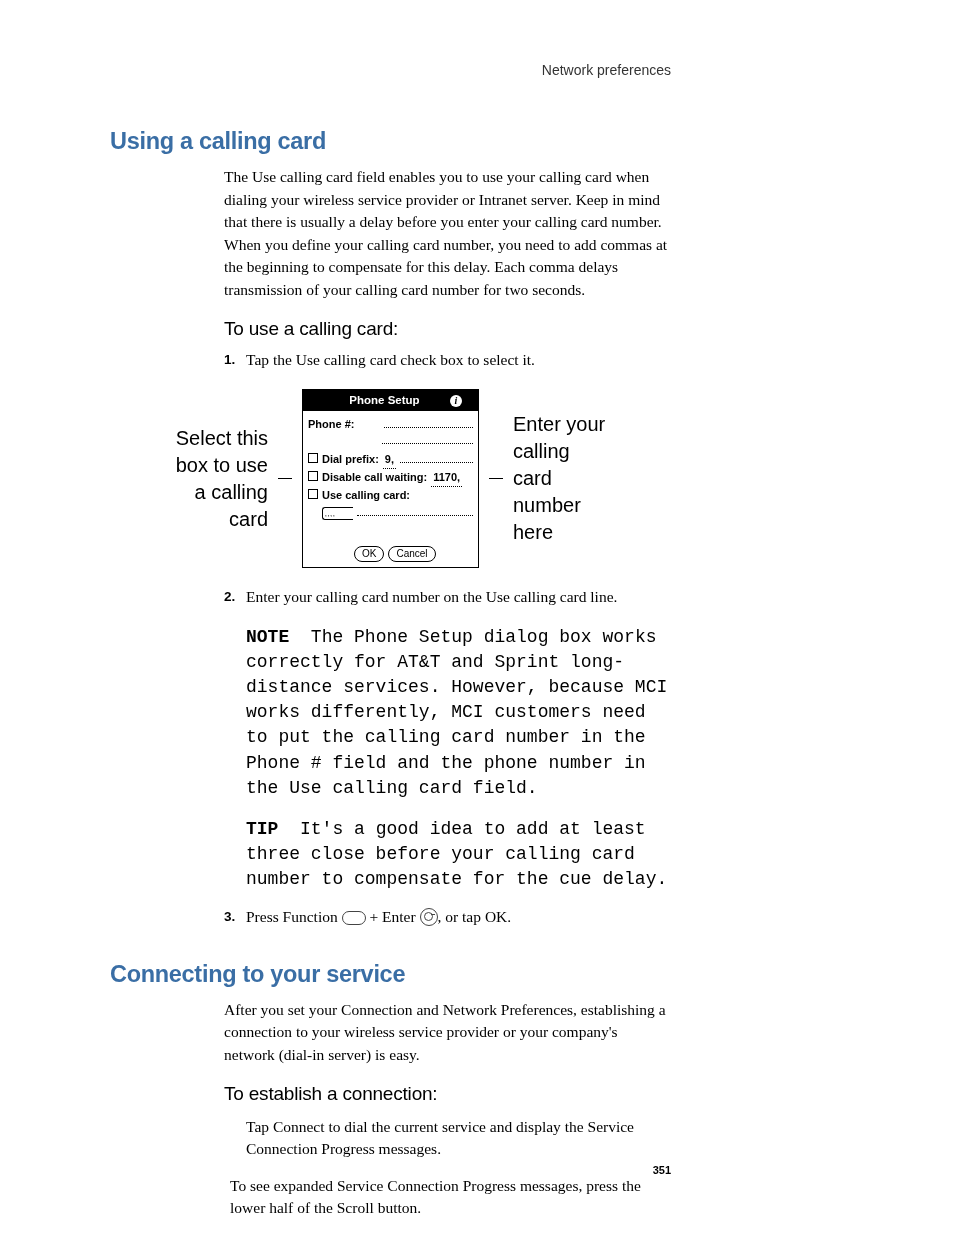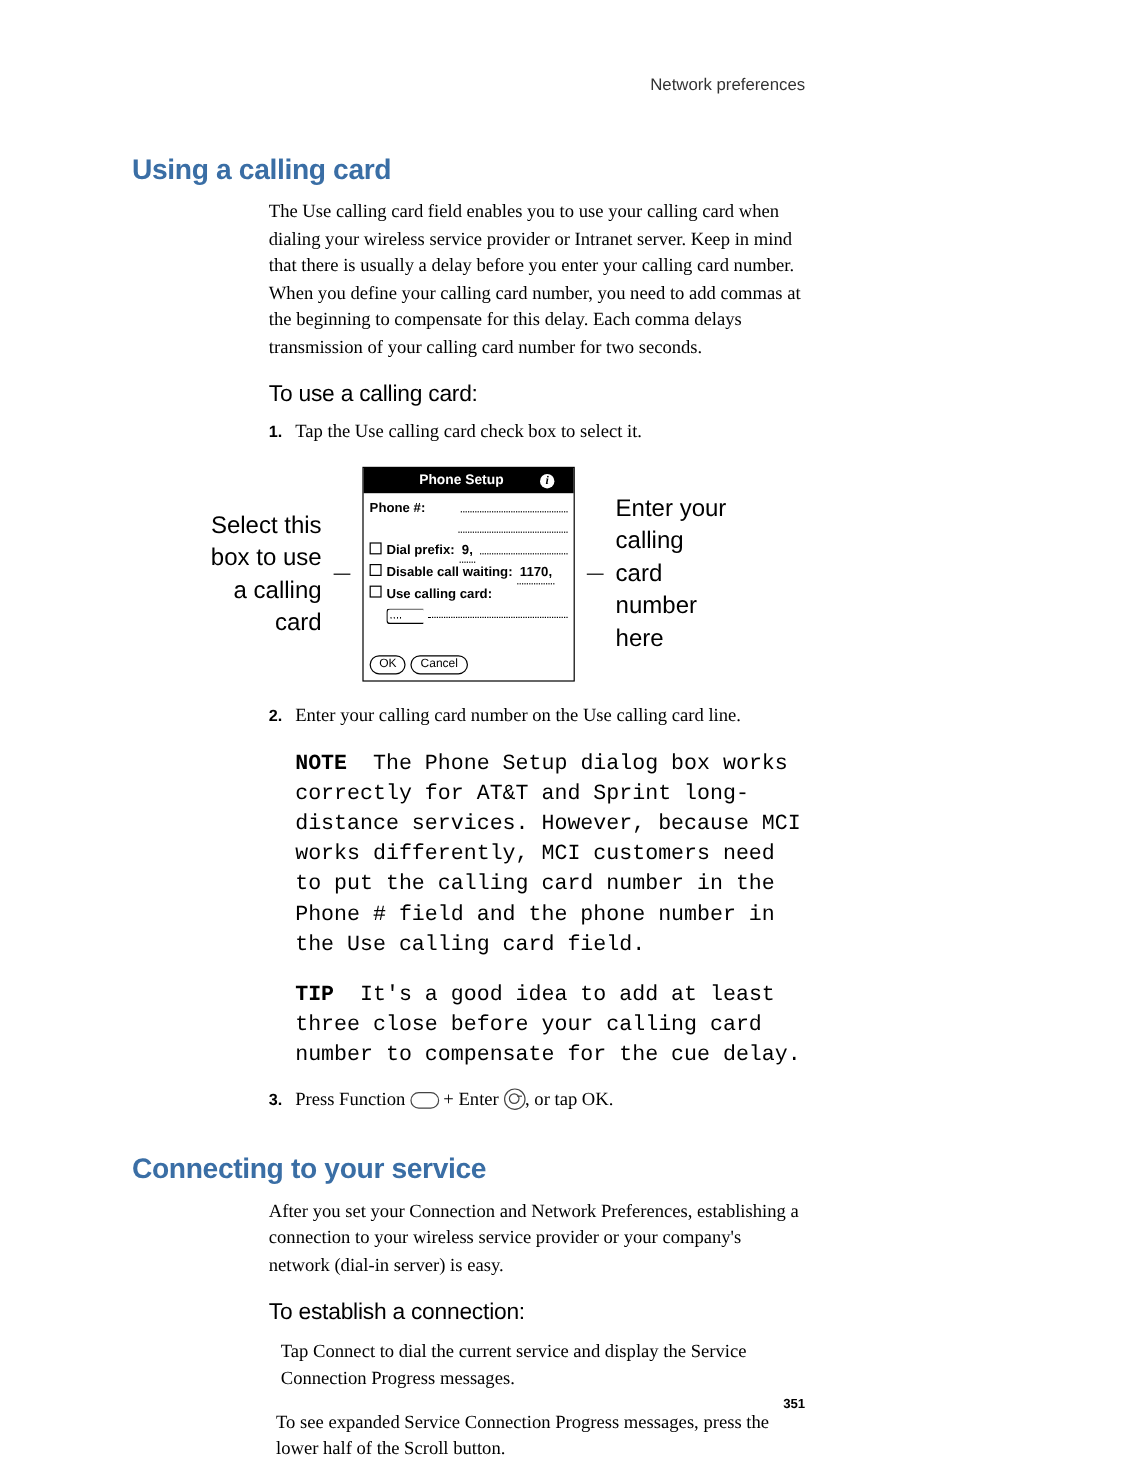--- a/index.html
+++ b/index.html
@@ -147,20 +147,21 @@
     margin-top: 2px;
     align-items: flex-end;
     font-size: 6px;
     letter-spacing: 1px;
     padding-left: 2px;
   }
   .ps-btns {
     display: flex;
     gap: 4px;
     margin-top: 26px;
+    margin-left: 46px;
   }
   .ps-btn {
     border: 1px solid #000;
     border-radius: 8px;
     padding: 0 7px;
     font-size: 10px;
     font-weight: normal;
   }
   .callout-box {
     margin: 16px 0 14px 0;
@@ -304,19 +305,19 @@
       </li>
     </ol>
   </div>
 
   <h2 class="section" style="margin-top:28px">Connecting to your service</h2>
 
   <div class="indent-block">
     <p class="body">After you set your Connection and Network Preferences, establishing a connection to your wireless service provider or your company's network (dial-in server) is easy.</p>
 
     <h4 class="proc">To establish a connection:</h4>
-    <p class="body" style="margin-left:10px">Tap Connect to dial the current service and display the Service Connection Progress messages.</p>
+    <p class="body" style="margin-left:22px">Tap Connect to dial the current service and display the Service Connection Progress messages.</p>
     <p class="body" style="margin-left:6px">To see expanded Service Connection Progress messages, press the lower half of the Scroll button.</p>
 
   </div>
 
   <div class="page-num">351</div>
 </div>
 
 </body></html>

